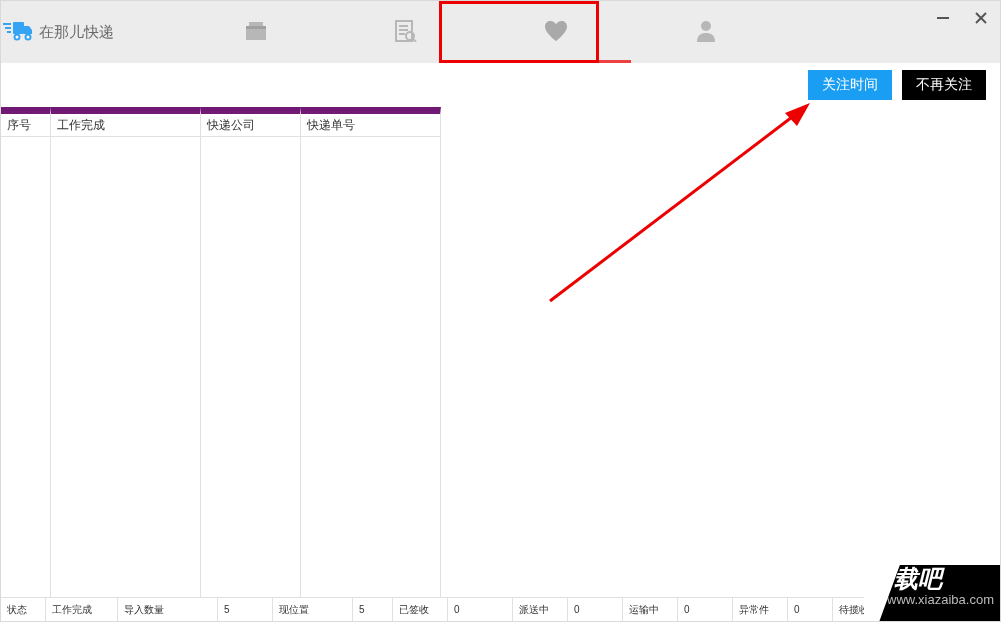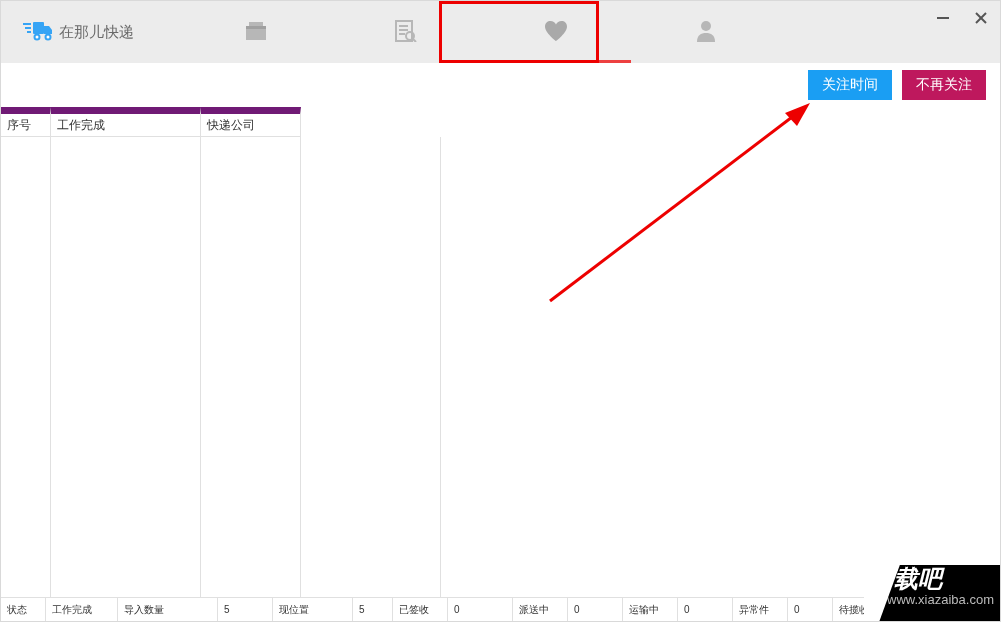--- a/index.html
+++ b/index.html
@@ -16,21 +16,21 @@
 
   .titlebar {
     height: 62px;
     background: #ececec;
     display: flex;
     align-items: center;
     position: relative;
   }
   .logo-block {
     display: flex; align-items: center;
-    padding-left: 22px;
+    padding-left: 2px;
     width: 180px;
   }
   .logo-block .title {
     color: #6a6a6a; margin-left: 6px; font-size: 15px;
   }
   .nav-tabs {
     display: flex; height: 100%;
   }
   .nav-tab {
     width: 150px;
@@ -62,21 +62,21 @@
   .btn {
     height: 30px;
     padding: 0 14px;
     color: #fff;
     font-size: 14px;
     display: flex; align-items: center; justify-content: center;
     cursor: pointer;
     border: none;
   }
   .btn-blue { background: #1a9ef3; }
-  .btn-orange { background: #be185d; }
+  .btn-orange { background: #000000; }
 
   .grid {
     width: 100%; height: calc(100% - 62px - 44px - 24px);
     position: relative;
   }
   .grid-header, .grid-row-cells {
     display: flex; height: 30px;
   }
   .cell {
     border: 1px solid #e0e0e0;
@@ -226,20 +226,21 @@
 <div class="toolbar">
   <button class="btn btn-blue">关注时间</button>
   <button class="btn btn-orange">不再关注</button>
 </div>
 
 <div class="grid">
   <div class="grid-header">
     <div class="cell c-idx">序号</div>
     <div class="cell c-time">工作完成</div>
     <div class="cell c-company">快递公司</div>
+    <div class="cell c-order">快递单号</div>
   </div>
   <div class="grid-body">
     <div class="col c-idx"></div>
     <div class="col c-time"></div>
     <div class="col c-company"></div>
     <div class="col c-order"></div>
     <div class="col c-status"></div>
   </div>
 </div>
 

